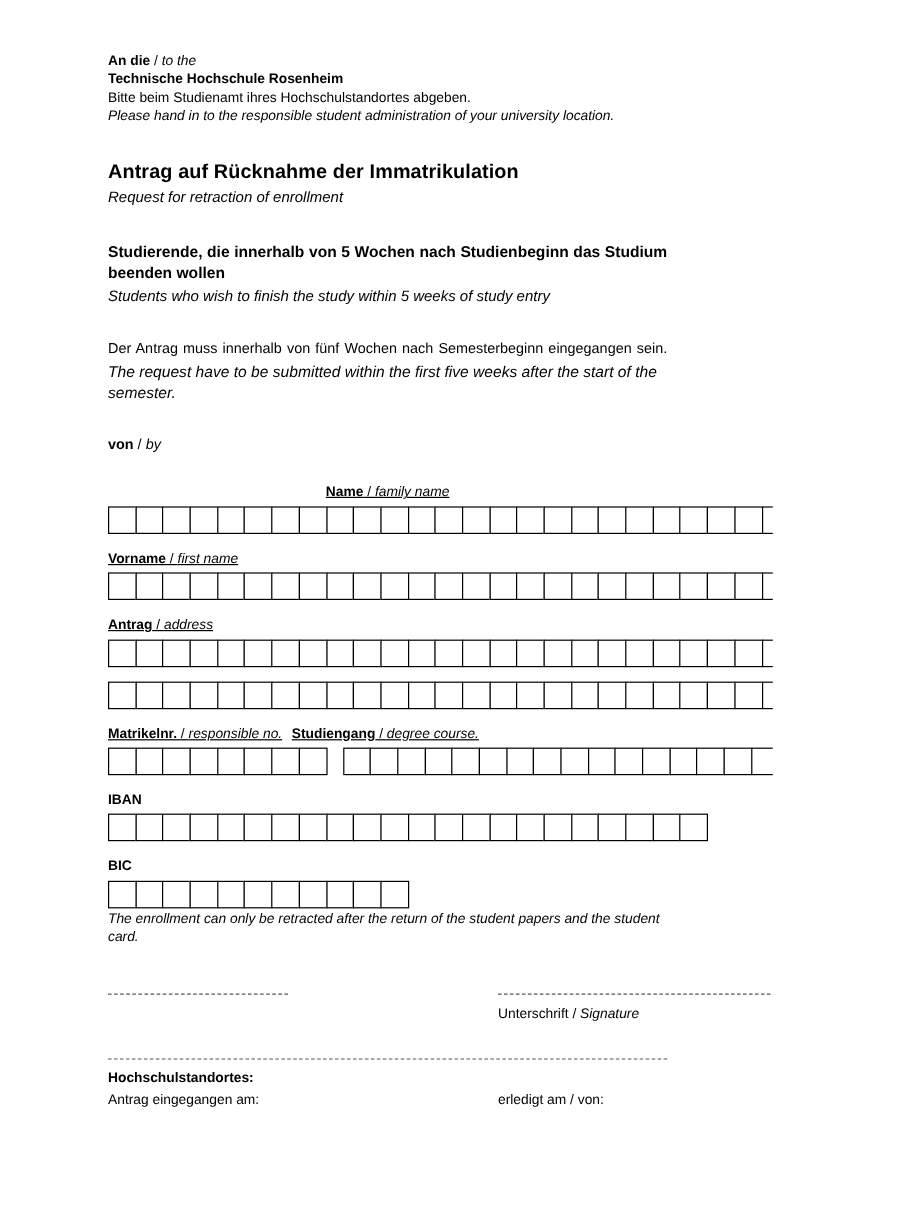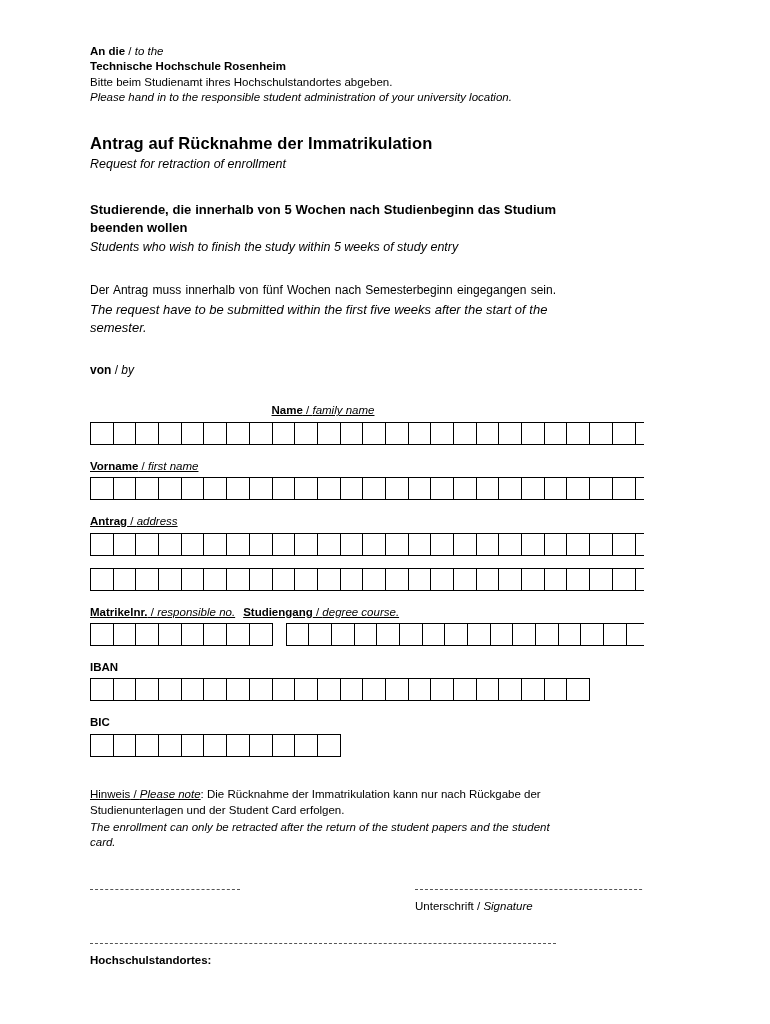--- a/index.html
+++ b/index.html
@@ -299,35 +299,34 @@
         <span class="cell"></span>
         <span class="cell"></span>
         <span class="cell"></span>
         <span class="cell"></span>
         <span class="cell"></span>
         <span class="cell"></span>
         <span class="cell"></span>
       </div>
   </div>
 
-  <p class="note">
-    <span class="u"><span>Hinweis</span><span> / </span><span class="i">Please note</span></span><span>: </span><span>Die Rücknahme der Immatrikulation kann nur nach Rückgabe der Studienunterlagen und der Student Card erfolgen.</span>
-  </p>
   <p class="note-en">The enrollment can only be retracted after the return of the student papers and the student card.</p>
 
   <div class="sig-row">
     <div class="sig-col-left">
       <div class="sig-line sig-line-short"></div>
     </div>
     <div class="sig-col-right">
       <div class="sig-line sig-line-long"></div>
       <div class="sig-label">
         <span>Unterschrift</span><span> / </span><span class="i">Signature</span>
       </div>
     </div>
   </div>
 
   <div class="divider"></div>
   <div class="office-heading">Hochschulstandortes:</div>
   <div class="office-row">
+    <div class="office-left">Antrag eingegangen am:</div>
+    <div class="office-right">erledigt am / von:</div>
   </div>
 
 </div>
 
 </body></html>

